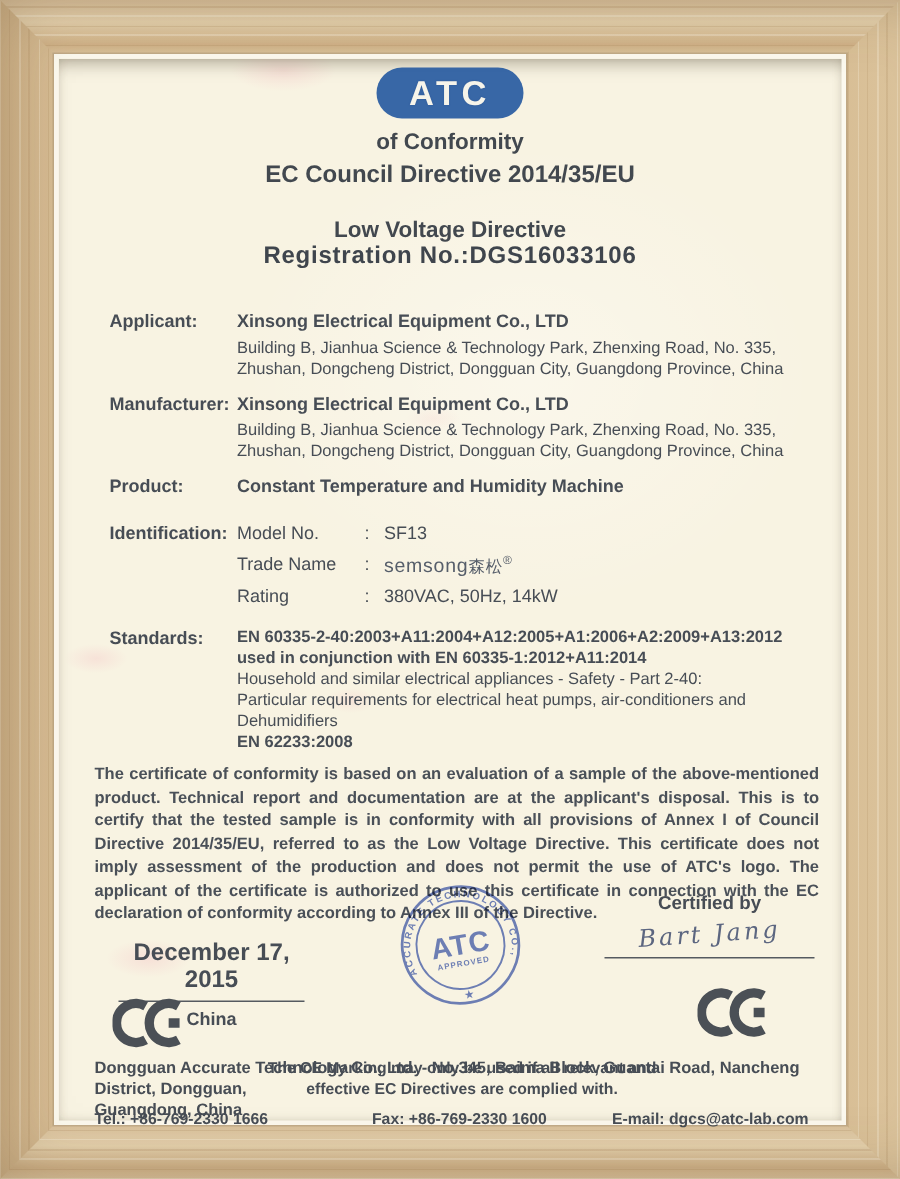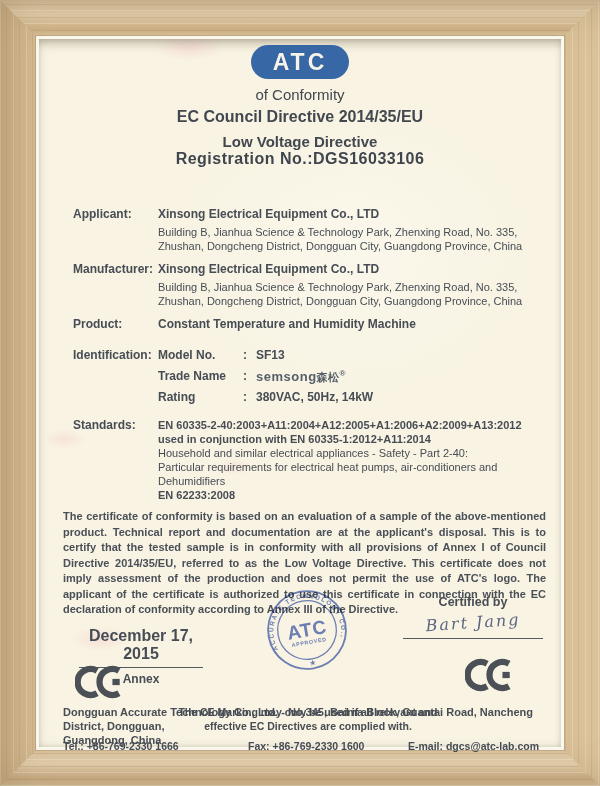--- a/index.html
+++ b/index.html
@@ -39,35 +39,35 @@
     color:#474d55;
   }
 
   
   .header { position:absolute; left:0; top:6px; width:100%; text-align:center; }
   .logo-pill { display:inline-block; background:#3867a6; color:#f6f4ea; font-weight:bold;
     font-size:23px; letter-spacing:3px; line-height:34px; padding:0 22px; border-radius:18px;
     position:relative; z-index:2; text-shadow:0 0 1px #2a5290; }
   .cert-title { margin-top:-7px; font-size:30px; font-weight:bold; letter-spacing:10px;
     color:#3f454d; position:relative; z-index:1; padding-left:8px; }
-  .subtitle { margin-top:7px; font-size:15px; font-weight:normal; color:#42484f; }
+  .subtitle { margin-top:7px; font-size:15px; font-weight:bold; color:#42484f; }
   .directive1 { margin-top:5px; font-size:16px; font-weight:bold; color:#42484f; }
-  .directive2 { margin-top:7px; font-size:15px; font-weight:bold; color:#42484f; }
+  .directive2 { margin-top:19px; font-size:15px; font-weight:bold; color:#42484f; }
   .registration { font-size:16px; font-weight:bold; color:#3f454d; letter-spacing:.5px; }
 
   
   .fields { position:absolute; left:34px; top:168px; width:478px; font-size:11px; }
   .frow { display:flex; align-items:flex-start; }
   .flabel { width:85px; flex-shrink:0; font-weight:bold; font-size:12px; }
   .fval  { width:392px; }
   .company { font-weight:bold; font-size:12px; margin-bottom:4px; }
   .addr { line-height:14px; }
   .gap8 { height:9px; } .gap16 { height:17px; } .gap6 { height:7px; }
   .prod { font-weight:bold; font-size:12px; }
-  .idrow { display:flex; height:21px; align-items:flex-start; font-weight:bold; font-size:12px; }
+  .idrow { display:flex; height:21px; align-items:flex-start; font-weight:normal; font-size:12px; }
   .idname { width:85px; }
   .idcolon { width:13px; }
   .brand { font-size:13px; color:#565e6a; letter-spacing:.5px; }
   .brand .cjk { font-size:11px; }
   .brand sup { font-size:8px; }
   .std-line { line-height:14px; }
   .bold { font-weight:bold; }
 
   
   .statement { position:absolute; left:24px; top:470px; width:483px; font-size:11px;
@@ -179,21 +179,21 @@
     </div>
 
     <div class="statement">The certificate of conformity is based on an evaluation of a sample of the above-mentioned product. Technical report and documentation are at the applicant's disposal. This is to certify that the tested sample is in conformity with all provisions of Annex I of Council Directive 2014/35/EU, referred to as the Low Voltage Directive. This certificate does not imply assessment of the production and does not permit the use of ATC's logo. The applicant of the certificate is authorized to use this certificate in connection with the EC declaration of conformity according to Annex III of the Directive.</div>
 
     <div class="certified-label">Certified by</div>
     <div class="signature">Bart Jang</div>
     <div class="sig-line"></div>
 
     <div class="date-wrap">
       <div class="date-value">December 17, 2015</div>
-      <div class="date-label">Annex</div>
+      <div class="date-label">China</div>
     </div>
 
     <svg class="stamp" viewBox="0 0 116 116">
       <circle cx="58" cy="58" r="55" fill="none" stroke="#5069bf" stroke-width="2.6"></circle>
       <circle cx="58" cy="58" r="41.5" fill="none" stroke="#5069bf" stroke-width="1.8"></circle>
       <path id="ringPath" d="M 14 80 A 48 48 0 1 1 102 80" fill="none"></path>
       <text font-size="9" font-weight="bold" letter-spacing="2" fill="#5069bf">
         <textPath href="#ringPath" startOffset="2">ACCURATE TECHNOLOGY CO.,LTD</textPath>
       </text>
       <text x="58" y="67" text-anchor="middle" font-size="27" font-weight="bold" letter-spacing="1" fill="#5069bf">ATC</text>

